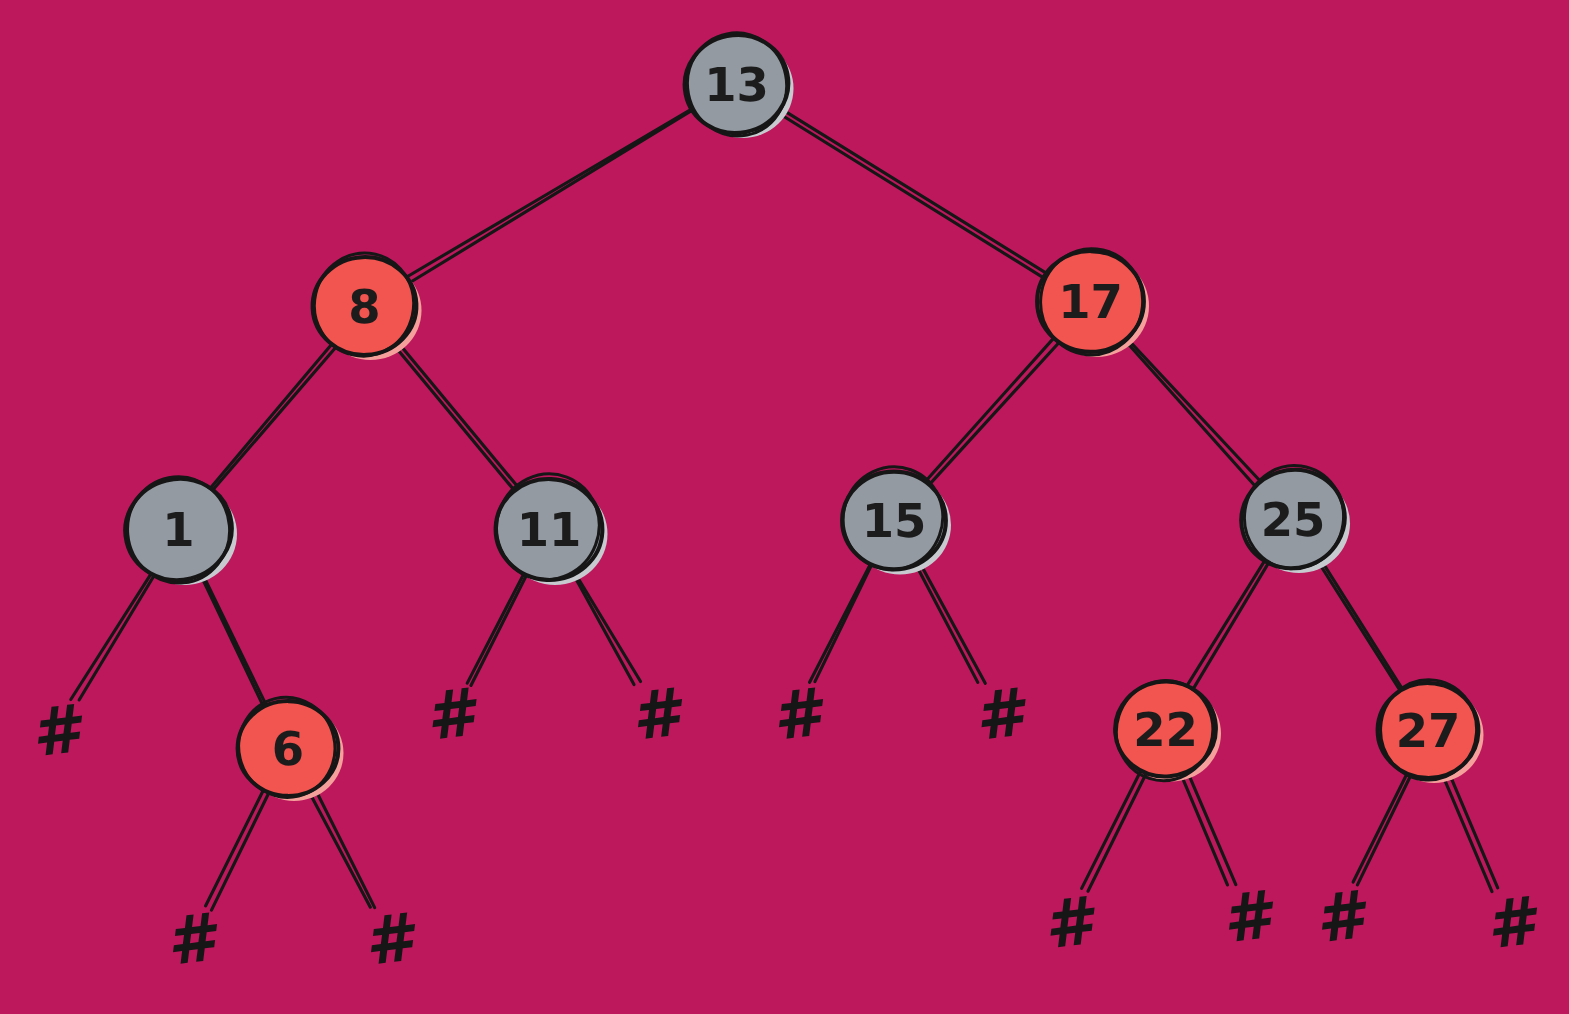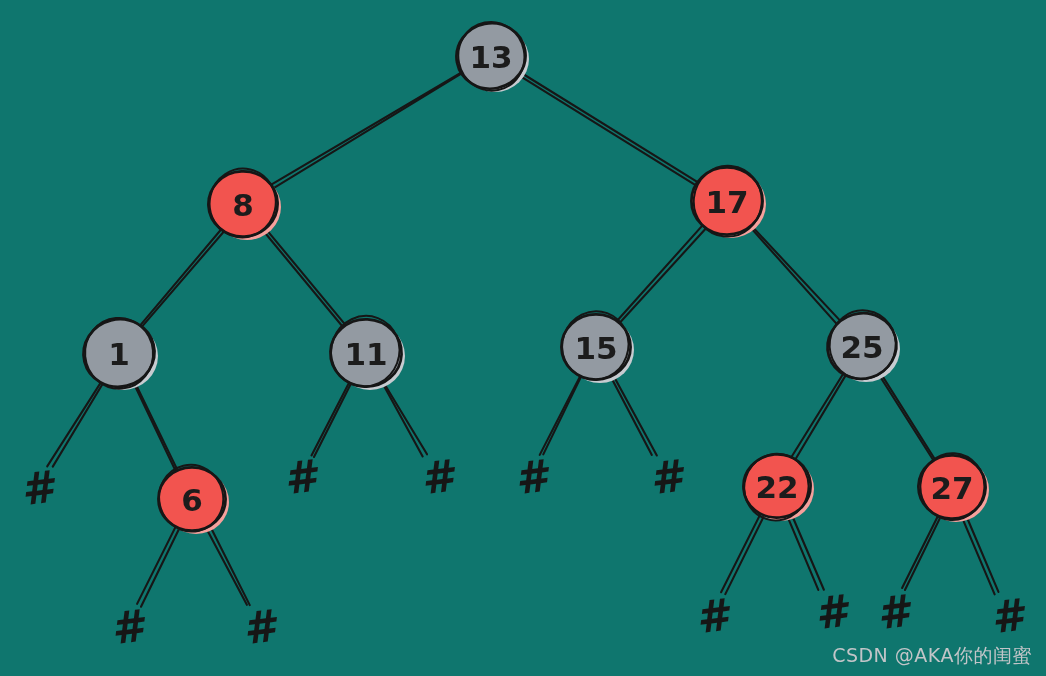--- a/index.html
+++ b/index.html
@@ -1,20 +1,20 @@
 <!DOCTYPE html>
 <html><head>
 <meta charset="utf-8">
 <style>
   html, body { margin: 0; padding: 0; background: #ffffff; }
   .canvas {
     position: relative;
     width: 1046px;
     height: 676px;
-    background: #0f766e;
+    background: #be185d;
     overflow: hidden;
     font-family: "DejaVu Sans", sans-serif;
   }
   .canvas svg { position: absolute; left: 0; top: 0; }
   .watermark {
     position: absolute;
     right: 14px;
     bottom: 7px;
     font-size: 19px;
     letter-spacing: 0.5px;
@@ -183,14 +183,13 @@
       <text x="437" y="477" text-anchor="middle" dominant-baseline="central" fill="#161616" font-size="44" font-weight="bold" font-style="italic" transform="rotate(-7 437 477)" font-family="&quot;DejaVu Sans&quot;, sans-serif">#</text>
       <text x="531" y="477" text-anchor="middle" dominant-baseline="central" fill="#161616" font-size="44" font-weight="bold" font-style="italic" transform="rotate(-7 531 477)" font-family="&quot;DejaVu Sans&quot;, sans-serif">#</text>
       <text x="666" y="477" text-anchor="middle" dominant-baseline="central" fill="#161616" font-size="44" font-weight="bold" font-style="italic" transform="rotate(-7 666 477)" font-family="&quot;DejaVu Sans&quot;, sans-serif">#</text>
       <text x="127" y="627" text-anchor="middle" dominant-baseline="central" fill="#161616" font-size="44" font-weight="bold" font-style="italic" transform="rotate(-7 127 627)" font-family="&quot;DejaVu Sans&quot;, sans-serif">#</text>
       <text x="259" y="627" text-anchor="middle" dominant-baseline="central" fill="#161616" font-size="44" font-weight="bold" font-style="italic" transform="rotate(-7 259 627)" font-family="&quot;DejaVu Sans&quot;, sans-serif">#</text>
       <text x="712" y="616" text-anchor="middle" dominant-baseline="central" fill="#161616" font-size="44" font-weight="bold" font-style="italic" transform="rotate(-7 712 616)" font-family="&quot;DejaVu Sans&quot;, sans-serif">#</text>
       <text x="831" y="612" text-anchor="middle" dominant-baseline="central" fill="#161616" font-size="44" font-weight="bold" font-style="italic" transform="rotate(-7 831 612)" font-family="&quot;DejaVu Sans&quot;, sans-serif">#</text>
       <text x="893" y="612" text-anchor="middle" dominant-baseline="central" fill="#161616" font-size="44" font-weight="bold" font-style="italic" transform="rotate(-7 893 612)" font-family="&quot;DejaVu Sans&quot;, sans-serif">#</text>
       <text x="1007" y="616" text-anchor="middle" dominant-baseline="central" fill="#161616" font-size="44" font-weight="bold" font-style="italic" transform="rotate(-7 1007 616)" font-family="&quot;DejaVu Sans&quot;, sans-serif">#</text>
     </svg>
-  <div class="watermark" style="color: rgb(194, 197, 200);">CSDN @AKA你的闺蜜</div>
 </div>
 
 </body></html>

